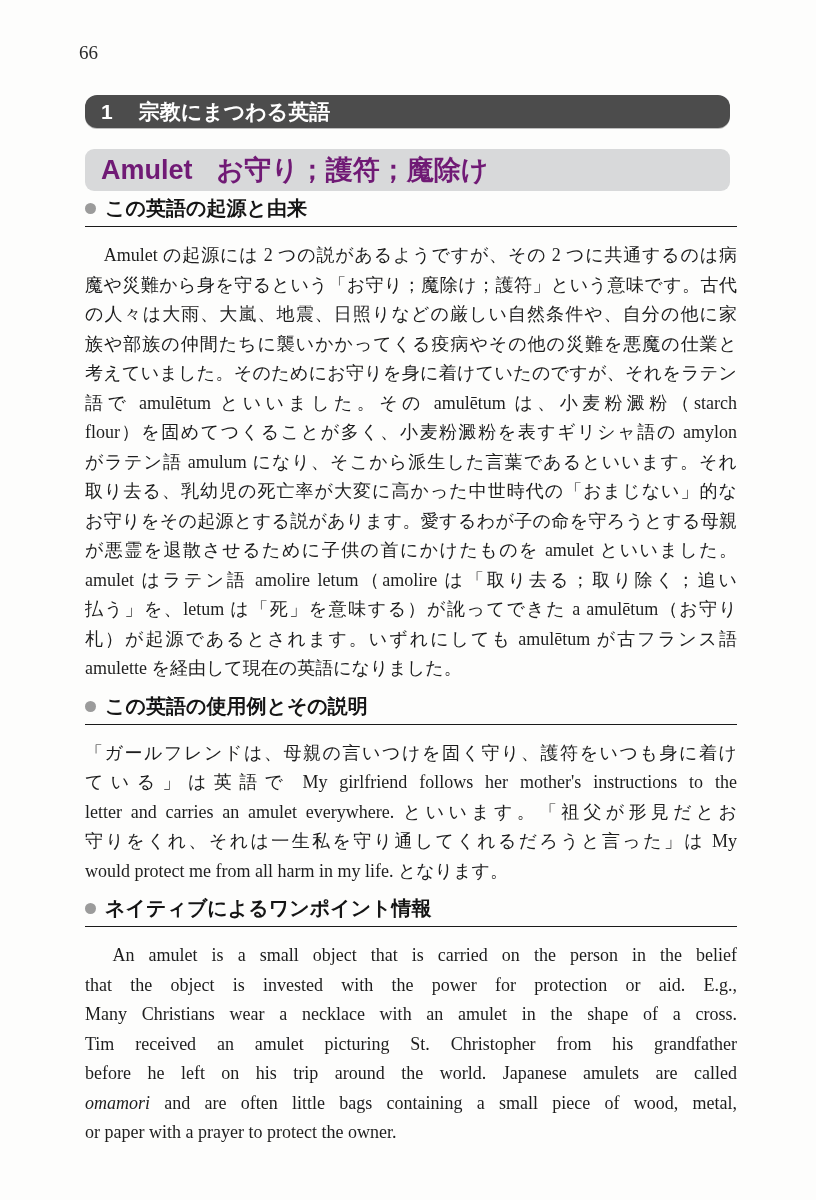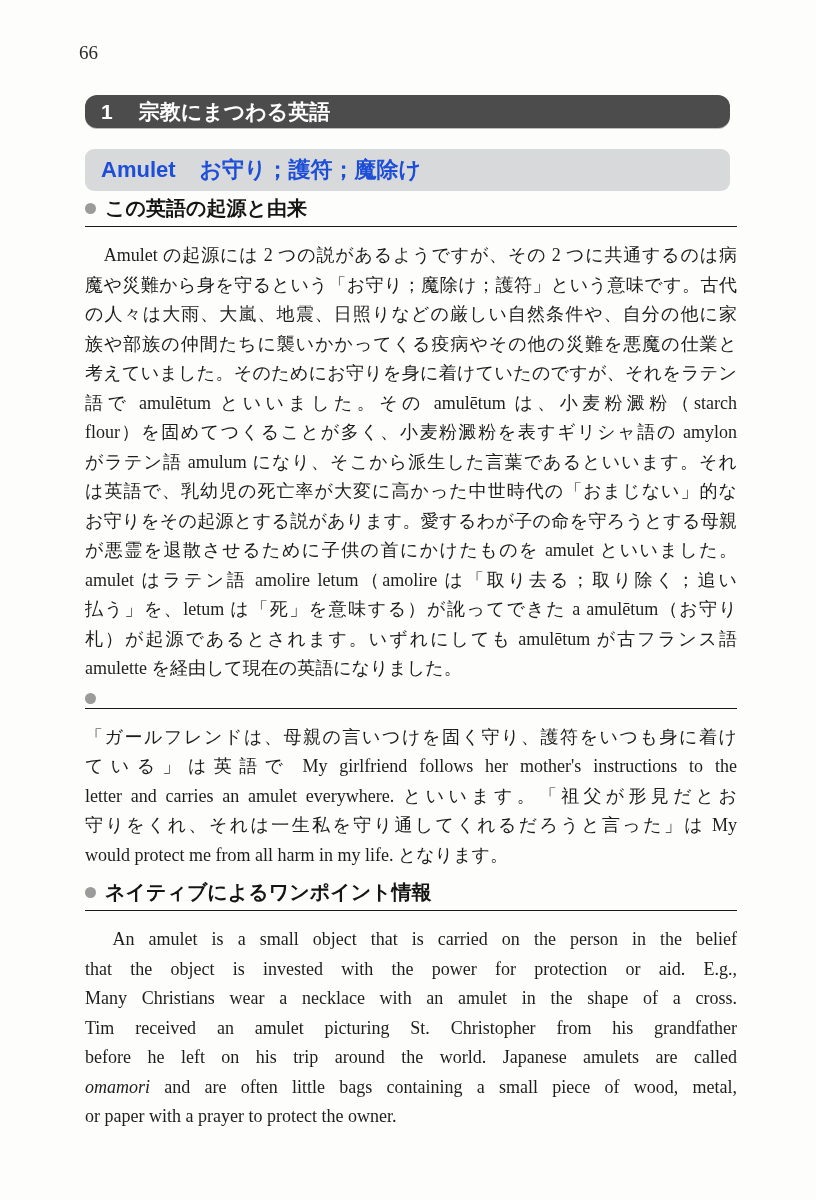--- a/index.html
+++ b/index.html
@@ -41,22 +41,22 @@
     font-size: 21px;
     padding: 0 16px;
     box-shadow: 0 1px 0 rgba(0,0,0,0.25);
   }
   .chapter-num { margin-right: 26px; }
   .entry-bar {
     margin-top: 21px;
     height: 42px;
     background: #d8d9da;
     border-radius: 9px;
-    color: #1d4ed8;
-    font-size: 22px;
+    color: #701a75;
+    font-size: 27px;
     padding: 0 16px;
   }
   .entry-word { margin-right: 24px; }
   .sec-heading {
     display: flex;
     align-items: center;
     margin-top: 4px;
     padding-bottom: 4px;
     border-bottom: 1.5px solid #1a1a1a;
     font-family: "Liberation Sans", "DejaVu Sans", sans-serif;
@@ -113,33 +113,34 @@
     </div>
     <div class="para">
         <div class="line">　Amulet の起源には 2 つの説があるようですが、その 2 つに共通するのは病</div>
         <div class="line">魔や災難から身を守るという「お守り；魔除け；護符」という意味です。古代</div>
         <div class="line">の人々は大雨、大嵐、地震、日照りなどの厳しい自然条件や、自分の他に家</div>
         <div class="line">族や部族の仲間たちに襲いかかってくる疫病やその他の災難を悪魔の仕業と</div>
         <div class="line">考えていました。そのためにお守りを身に着けていたのですが、それをラテン</div>
         <div class="line">語で amulētum といいました。その amulētum は、小麦粉澱粉（starch</div>
         <div class="line">flour）を固めてつくることが多く、小麦粉澱粉を表すギリシャ語の amylon</div>
         <div class="line">がラテン語 amulum になり、そこから派生した言葉であるといいます。それ</div>
-        <div class="line">は英語で、乳幼児の死亡率が大変に高かった中世時代の「おまじない」的な</div>
+        <div class="line">取り去る、乳幼児の死亡率が大変に高かった中世時代の「おまじない」的な</div>
         <div class="line">お守りをその起源とする説があります。愛するわが子の命を守ろうとする母親</div>
         <div class="line">が悪霊を退散させるために子供の首にかけたものを amulet といいました。</div>
         <div class="line">amulet はラテン語 amolire letum（amolire は「取り去る；取り除く；追い</div>
         <div class="line">払う」を、letum は「死」を意味する）が訛ってできた a amulētum（お守り</div>
         <div class="line">札）が起源であるとされます。いずれにしても amulētum が古フランス語</div>
         <div class="line last">amulette を経由して現在の英語になりました。</div>
       </div>
   </section>
 
   <section>
     <div class="sec-heading">
       <span class="bullet"></span>
+      <span>この英語の使用例とその説明</span>
     </div>
     <div class="para">
         <div class="line">「ガールフレンドは、母親の言いつけを固く守り、護符をいつも身に着け</div>
         <div class="line">ている」は英語で My girlfriend follows her mother's instructions to the</div>
         <div class="line">letter and carries an amulet everywhere. といいます。「祖父が形見だとお</div>
         <div class="line">守りをくれ、それは一生私を守り通してくれるだろうと言った」は My</div>
         <div class="line last">would protect me from all harm in my life. となります。</div>
       </div>
   </section>
 

